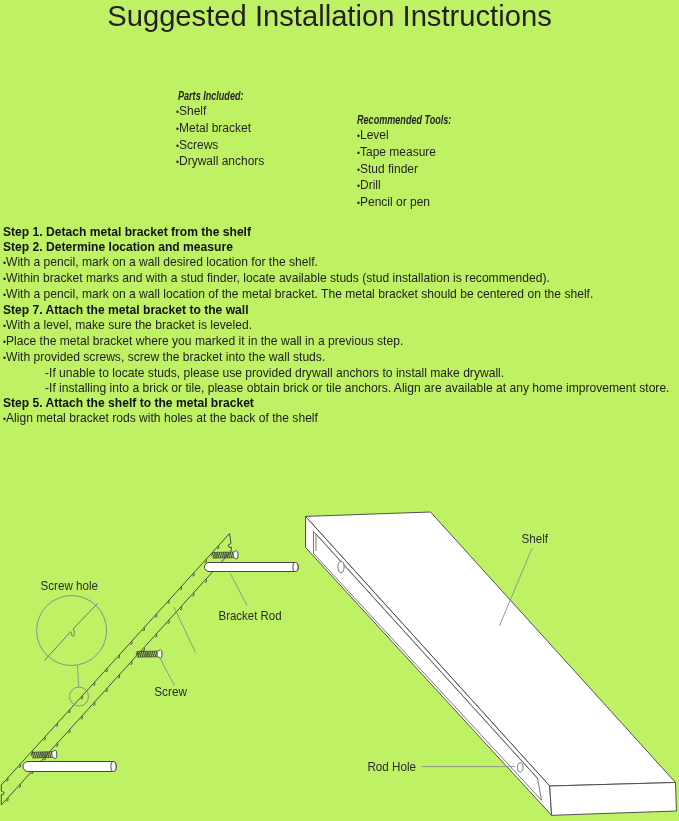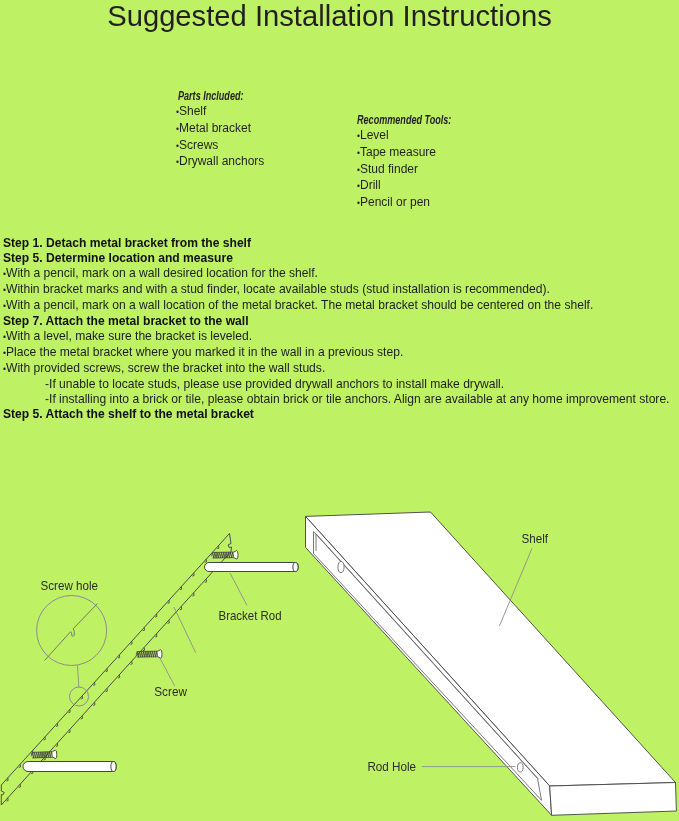--- a/index.html
+++ b/index.html
@@ -2,21 +2,21 @@
 <html><head>
 <meta charset="utf-8">
 <style>
   html,body{margin:0;padding:0;background:#fff;}
   #page{position:relative;width:679px;height:821px;background:#bef264;overflow:hidden;
         font-family:"Liberation Sans",sans-serif;color:#231f20;}
   .abs{position:absolute;white-space:nowrap;}
   #title{left:-10px;top:0px;width:679px;text-align:center;font-size:29.2px;color:#231f20;}
   .colhead{font-weight:bold;font-style:italic;font-size:12.6px;transform:scaleX(0.72);transform-origin:0 0;white-space:nowrap;}
   .col{font-size:12px;line-height:15.7px;}
-  #steps{left:3px;top:236px;font-size:12.1px;line-height:15px;color:#1d1d1d;}
+  #steps{left:3px;top:225px;font-size:12.1px;line-height:15px;color:#1d1d1d;}
   #steps b{color:#111;}
   .ind{padding-left:42px;}
   svg text{font-family:"Liberation Sans",sans-serif;}
   .bu{font-size:8.5px;}
 </style>
 </head>
 <body>
 <div id="page">
 
   <div id="title" class="abs">Suggested Installation Instructions</div>
@@ -33,31 +33,32 @@
     <div class="colhead">Recommended Tools:</div>
     <div><span class="bu">•</span>Level</div>
     <div><span class="bu">•</span>Tape measure</div>
     <div><span class="bu">•</span>Stud finder</div>
     <div><span class="bu">•</span>Drill</div>
     <div><span class="bu">•</span>Pencil or pen</div>
   </div>
 
   <div id="steps" class="abs">
     <div><b>Step 1. Detach metal bracket from the shelf</b></div>
-    <div><b>Step 5. Determine location and measure</b></div>
+    <div><b>Step 2. Determine location and measure</b></div>
     <div><span class="bu">•</span>With a pencil, mark on a wall desired location for the shelf.</div>
     <div><span class="bu">•</span>Within bracket marks and with a stud finder, locate available studs (stud installation is recommended).</div>
     <div><span class="bu">•</span>With a pencil, mark on a wall location of the metal bracket. The metal bracket should be centered on the shelf.</div>
     <div><b>Step 7. Attach the metal bracket to the wall</b></div>
     <div><span class="bu">•</span>With a level, make sure the bracket is leveled.</div>
     <div><span class="bu">•</span>Place the metal bracket where you marked it in the wall in a previous step.</div>
     <div><span class="bu">•</span>With provided screws, screw the bracket into the wall studs.</div>
     <div class="ind">-If unable to locate studs, please use provided drywall anchors to install make drywall.</div>
     <div class="ind">-If installing into a brick or tile, please obtain brick or tile anchors. Align are available at any home improvement store.</div>
     <div><b>Step 5. Attach the shelf to the metal bracket</b></div>
+    <div><span class="bu">•</span>Align metal bracket rods with holes at the back of the shelf</div>
   </div>
 
   <svg class="abs" style="left:0;top:0;" width="679" height="821" viewBox="0 0 679 821">
     <g fill="none" stroke="#454545" stroke-width="0.95">
 
       <path d="M1.3,785 L229.5,533.5"></path>
 
       <path d="M1.3,805 L231,551.5"></path>
 
       <path d="M229.5,533.5 L231,543.5 l-3,1.5 l1.2,2.5 l2.3,-0.5 L231,551.5"></path>

